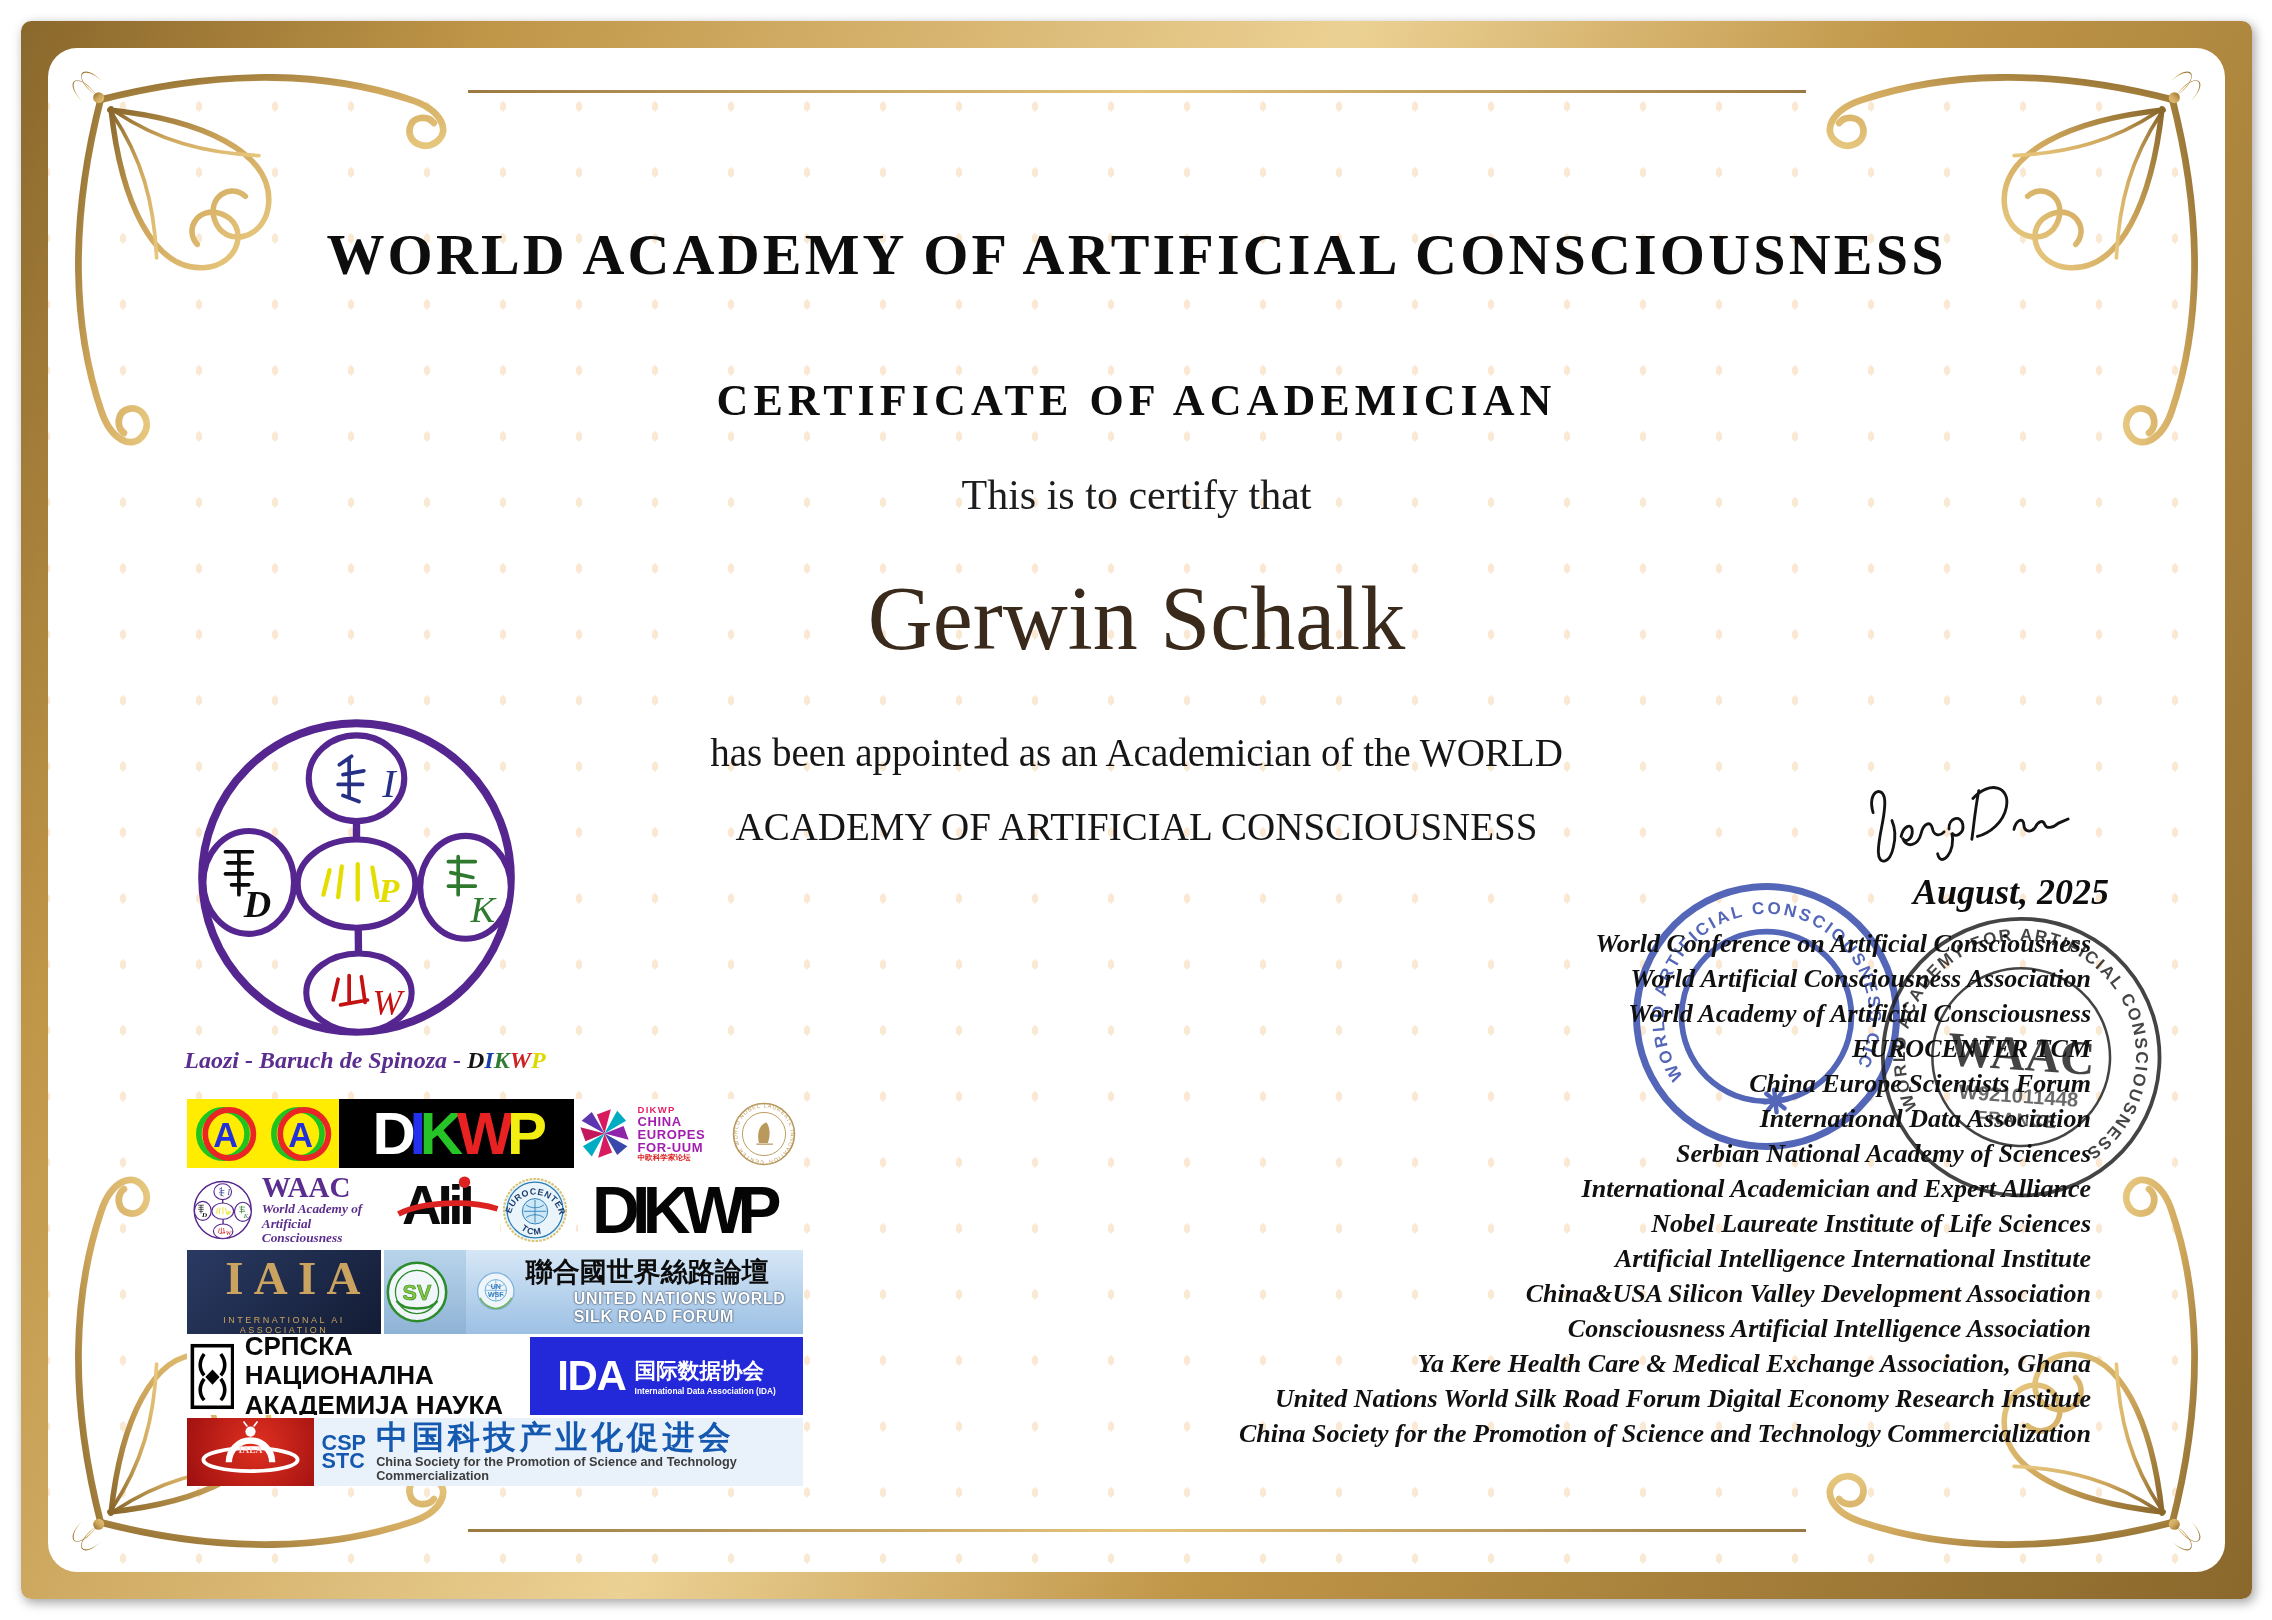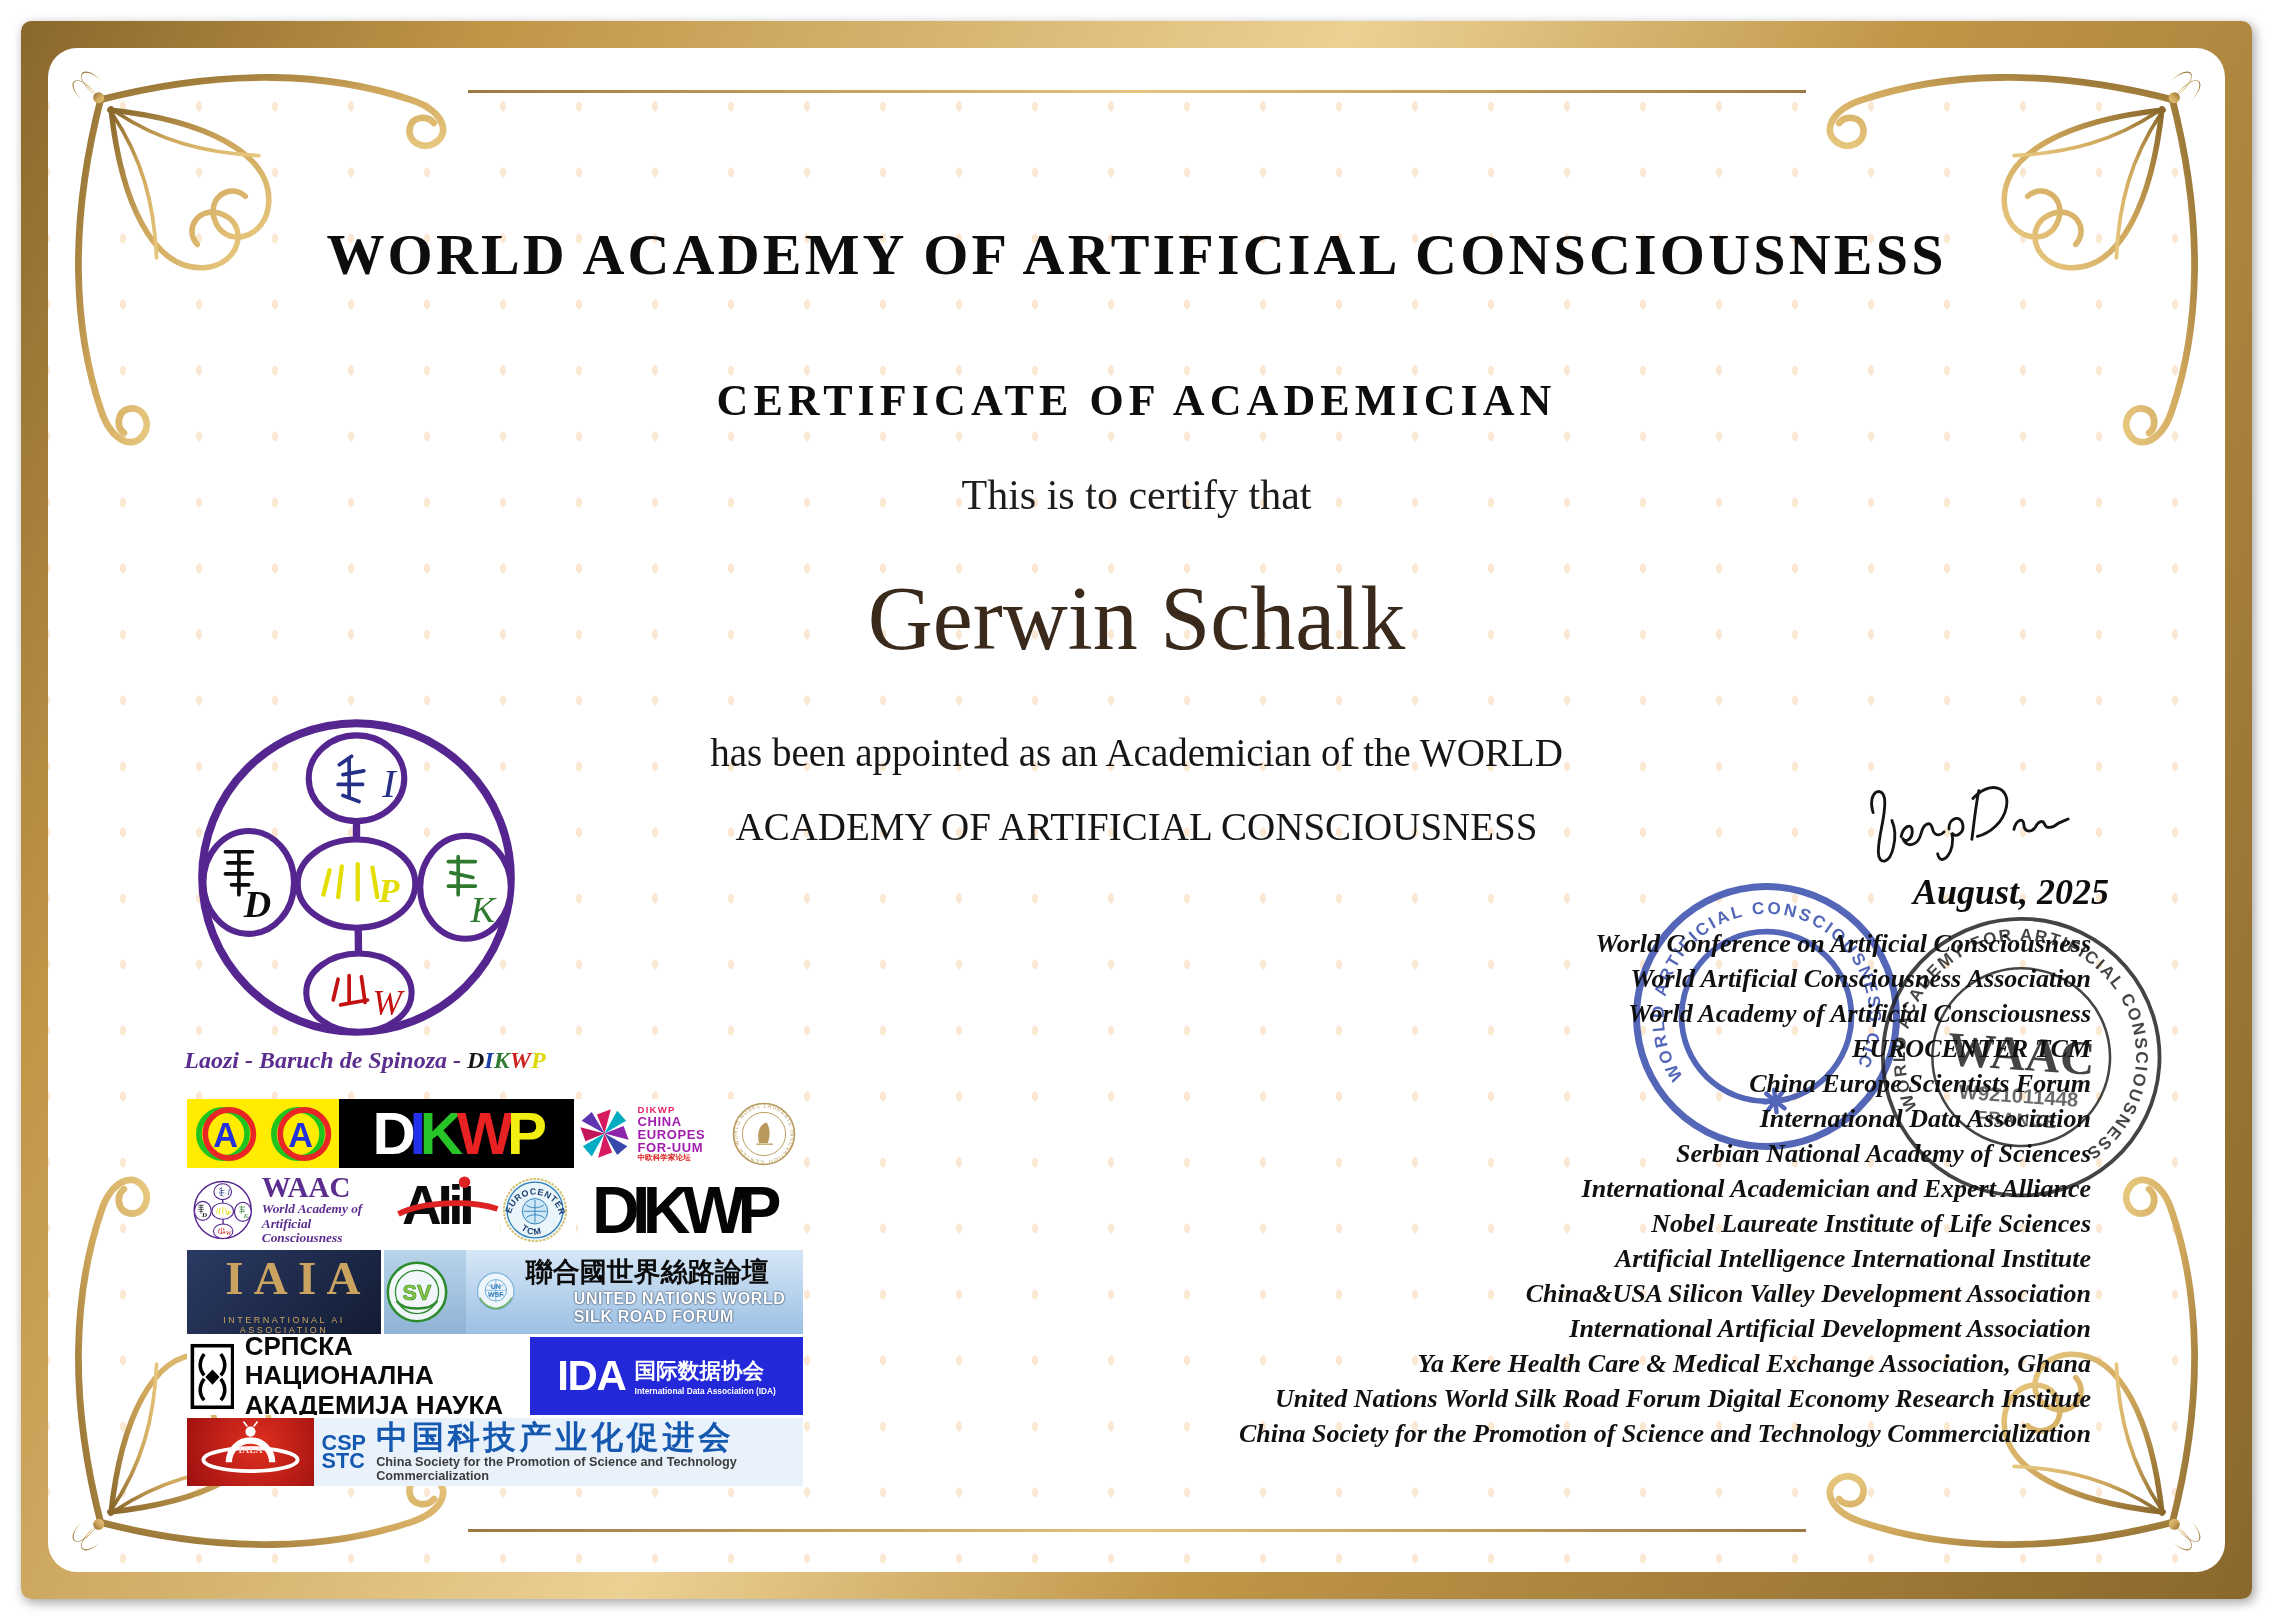--- a/index.html
+++ b/index.html
@@ -417,20 +417,20 @@
     <div>World Artificial Consciousness Association</div>
     <div>World Academy of Artificial Consciousness</div>
     <div>EUROCENTER TCM</div>
     <div>China Europe Scientists Forum</div>
     <div>International Data Association</div>
     <div>Serbian National Academy of Sciences</div>
     <div>International Academician and Expert Alliance</div>
     <div>Nobel Laureate Institute of Life Sciences</div>
     <div>Artificial Intelligence International Institute</div>
     <div>China&amp;USA Silicon Valley Development Association</div>
-    <div>International Artificial Development Association</div>
+    <div>Consciousness Artificial Intelligence Association</div>
     <div>Ya Kere Health Care &amp; Medical Exchange Association, Ghana</div>
     <div>United Nations World Silk Road Forum Digital Economy Research Institute</div>
     <div>China Society for the Promotion of Science and Technology Commercialization</div>
   </div>
 
 </div>
 
 
 </body></html>

